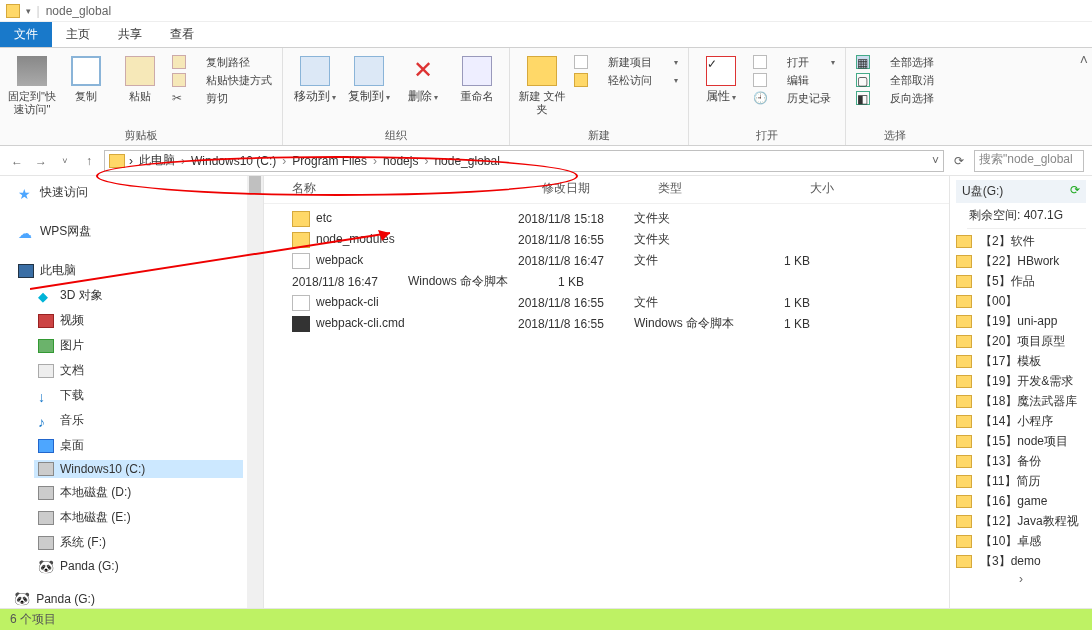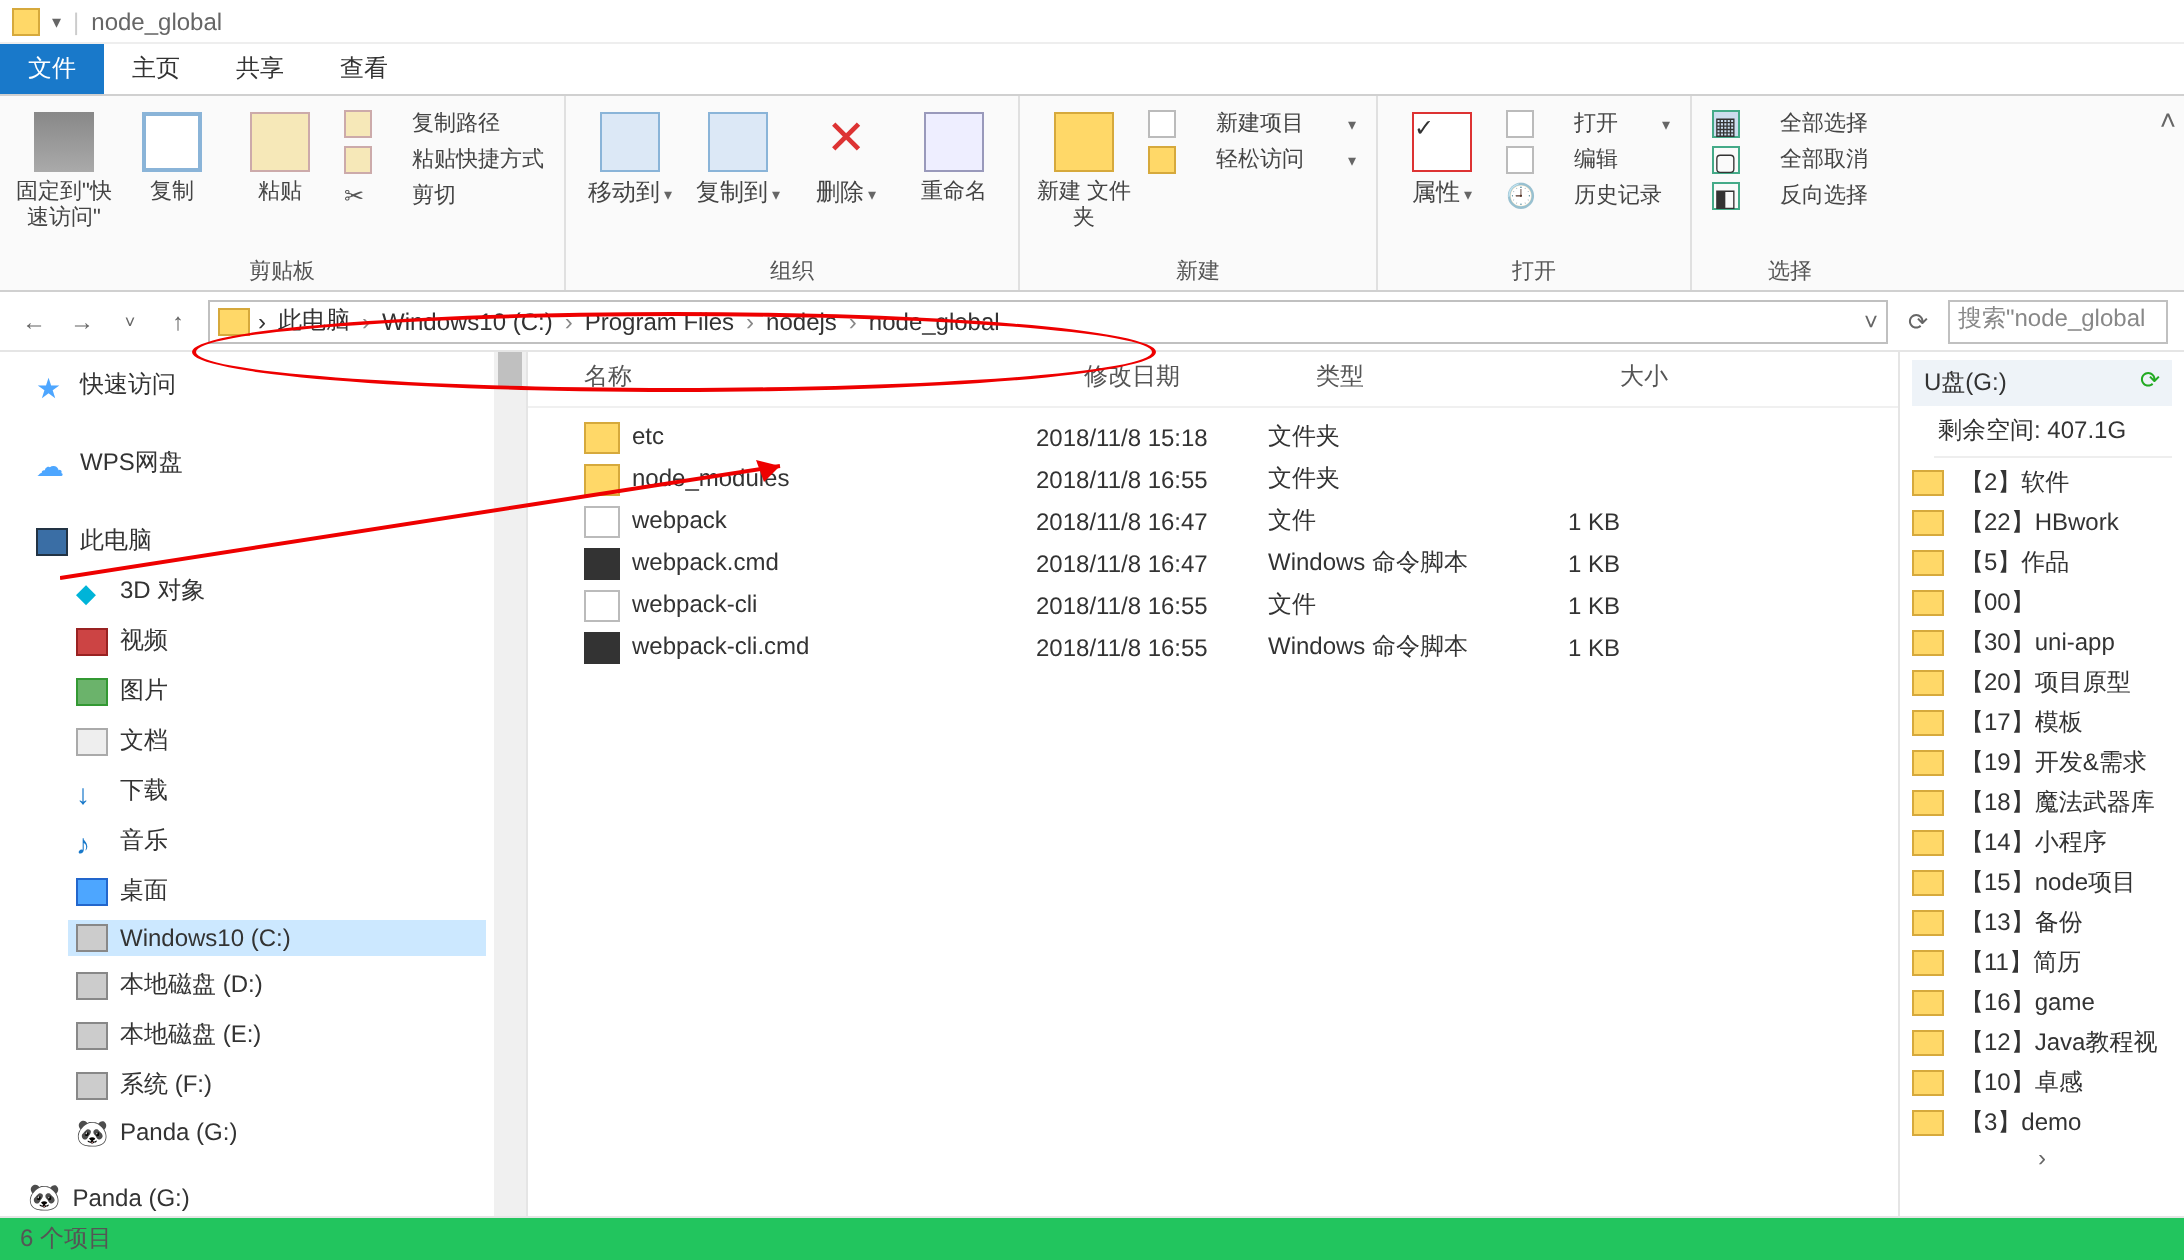--- a/index.html
+++ b/index.html
@@ -53,21 +53,21 @@
 .frow .fic { width:18px; height:16px; margin-right:6px;}
 .frow .c-name { width:226px; display:flex; }
 .frow span { color:#333; }
 .preview { width:142px; padding:4px 6px; overflow:hidden;}
 .pv-title { background:#eef3f8; padding:3px 6px; display:flex; justify-content:space-between; font-size:12px;}
 .pv-space { padding:4px 2px; color:#333; border-bottom:1px solid #eee; margin-bottom:4px;margin-left:11px;}
 .pvlist { display:flex; flex-direction:column; gap:3px;}
 .pvitem { display:flex; align-items:center; gap:8px; cursor:pointer;}
 .pvfold { width:16px; height:13px; background:#ffd868; border:1px solid #d6a93c; flex:0 0 auto;}
 .pvnav { text-align:center; color:#666; padding:2px; cursor:pointer;}
-.status { height:22px; border-top:1px solid #e5e5e5; padding:2px 10px; display:flex; align-items:center; color:#555; position:absolute; bottom:0; width:100%; background:#22c55e;}
+.status { height:22px; border-top:1px solid #e5e5e5; padding:2px 10px; display:flex; align-items:center; color:#555; position:absolute; bottom:0; width:100%; background:#bef264;}
 .extra-nav { position:absolute; left:14px; bottom:24px; display:flex; align-items:center; gap:6px;}
 
 .ic-pin{background:linear-gradient(#888,#aaa);} .ic-copy{border:2px solid #8ab4d8;background:#fff;}
 .ic-paste{background:#f6e8b8;border:1px solid #caa;} .ic-move{background:#dce8f6;border:1px solid #8ab4d8;}
 .ic-copyto{background:#dce8f6;border:1px solid #8ab4d8;} .ic-del{font-size:24px;color:#d33;text-align:center;line-height:28px;}
 .ic-rename{background:#eef;border:1px solid #99b;} .ic-newf{background:#ffd868;border:1px solid #d6a93c;}
 .ic-prop{border:1.5px solid #d33;background:#fff;} 
 .ic-folder{background:#ffd868;border:1px solid #d6a93c;} .ic-file{background:#fff;border:1px solid #bbb;}
 .ic-cmd{background:#333;} 
 .nic-star{color:#4da6ff;font-size:14px;} .nic-cloud{color:#4da6ff;font-size:14px;}
@@ -352,24 +352,20 @@
         <div class="frow">
           <div class="c-name">
             <div class="fic ic-file"></div>
             <span>webpack</span>
           </div>
           <div class="c-date"><span>2018/11/8 16:47</span></div>
           <div class="c-type"><span>文件</span></div>
           <div class="c-size"><span>1 KB</span></div>
         </div>
         <div class="frow">
-          <div class="c-name">
-            <div class="fic ic-cmd"></div>
-            <span>webpack.cmd</span>
-          </div>
           <div class="c-date"><span>2018/11/8 16:47</span></div>
           <div class="c-type"><span>Windows 命令脚本</span></div>
           <div class="c-size"><span>1 KB</span></div>
         </div>
         <div class="frow">
           <div class="c-name">
             <div class="fic ic-file"></div>
             <span>webpack-cli</span>
           </div>
           <div class="c-date"><span>2018/11/8 16:55</span></div>
@@ -406,21 +402,21 @@
         <div class="pvitem">
           <div class="pvfold"></div>
           <span>【5】作品</span>
         </div>
         <div class="pvitem">
           <div class="pvfold"></div>
           <span>【00】</span>
         </div>
         <div class="pvitem">
           <div class="pvfold"></div>
-          <span>【30】uni-app</span>
+          <span>【19】uni-app</span>
         </div>
         <div class="pvitem">
           <div class="pvfold"></div>
           <span>【20】项目原型</span>
         </div>
         <div class="pvitem">
           <div class="pvfold"></div>
           <span>【17】模板</span>
         </div>
         <div class="pvitem">

